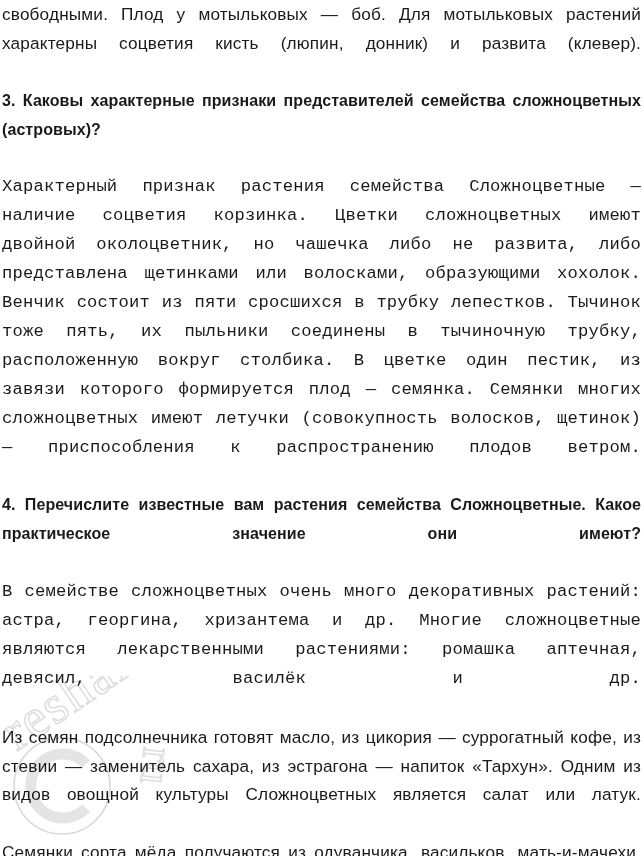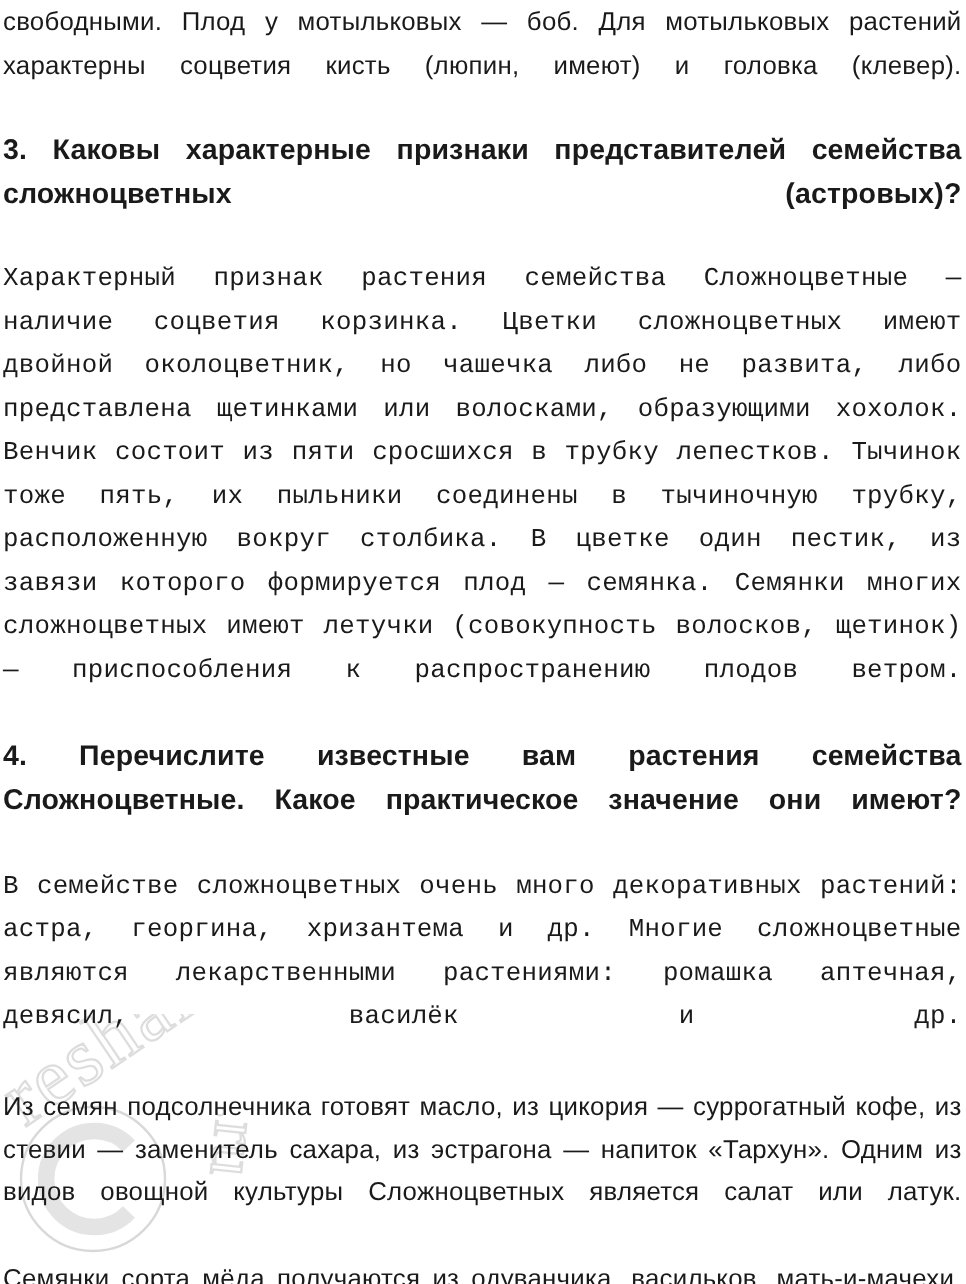--- a/index.html
+++ b/index.html
@@ -59,21 +59,21 @@
   }
   
   p.para::after {
     content: "";
     display: inline-block;
     width: 100%;
   }
 
   h3.question {
     margin: 0;
-    font-size: 19px;
+    font-size: 16px;
     line-height: 28.9px;
     font-weight: 700;
     text-align: justify;
     text-justify: inter-word;
     letter-spacing: 0.005em;
   }
   h3.question::after {
     content: "";
     display: inline-block;
     width: 100%;
@@ -103,21 +103,21 @@
 
         <g transform="rotate(96 150 92)">
           <text x="118" y="100" font-family="'Liberation Serif', serif" font-size="44" fill="none" stroke="#c2c2c2" stroke-width="1.5">.ru</text>
         </g>
       </g>
     </svg>
   </div>
 
   <div class="content">
 
-    <p class="para sp-top">свободными. Плод у мотыльковых — боб. Для мотыльковых растений характерны соцветия кисть (люпин, имеют) и головка (клевер).</p>
+    <p class="para sp-top">свободными. Плод у мотыльковых — боб. Для мотыльковых растений характерны соцветия кисть (люпин, донник) и развита (клевер).</p>
 
     <h3 class="question sp-before-q">3. Каковы характерные признаки представителей семейства сложноцветных (астровых)?</h3>
 
     <p class="para sp-after-q">Характерный признак растения семейства Сложноцветные — наличие соцветия корзинка. Цветки сложноцветных имеют двойной околоцветник, но чашечка либо не развита, либо представлена щетинками или волосками, образующими хохолок. Венчик состоит из пяти сросшихся в трубку лепестков. Тычинок тоже пять, их пыльники соединены в тычиночную трубку, расположенную вокруг столбика. В цветке один пестик, из завязи которого формируется плод — семянка. Семянки многих сложноцветных имеют летучки (совокупность волосков, щетинок) — приспособления к распространению плодов ветром.</p>
 
     <h3 class="question sp-before-q">4. Перечислите известные вам растения семейства Сложноцветные. Какое практическое значение они имеют?</h3>
 
     <p class="para sp-after-q">В семействе сложноцветных очень много декоративных растений: астра, георгина, хризантема и др. Многие сложноцветные являются лекарственными растениями: ромашка аптечная, девясил, василёк и др.</p>
 
     <p class="para sp-para">Из семян подсолнечника готовят масло, из цикория — суррогатный кофе, из стевии — заменитель сахара, из эстрагона — напиток «Тархун». Одним из видов овощной культуры Сложноцветных является салат или латук.</p>

